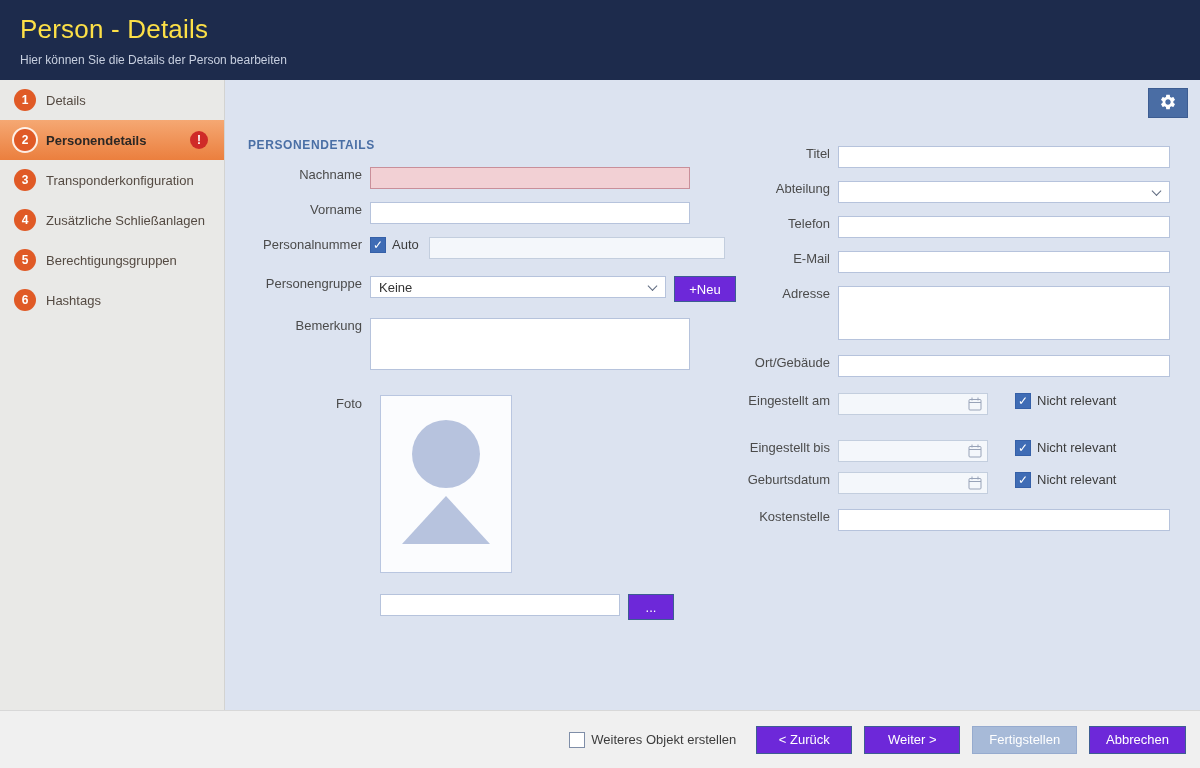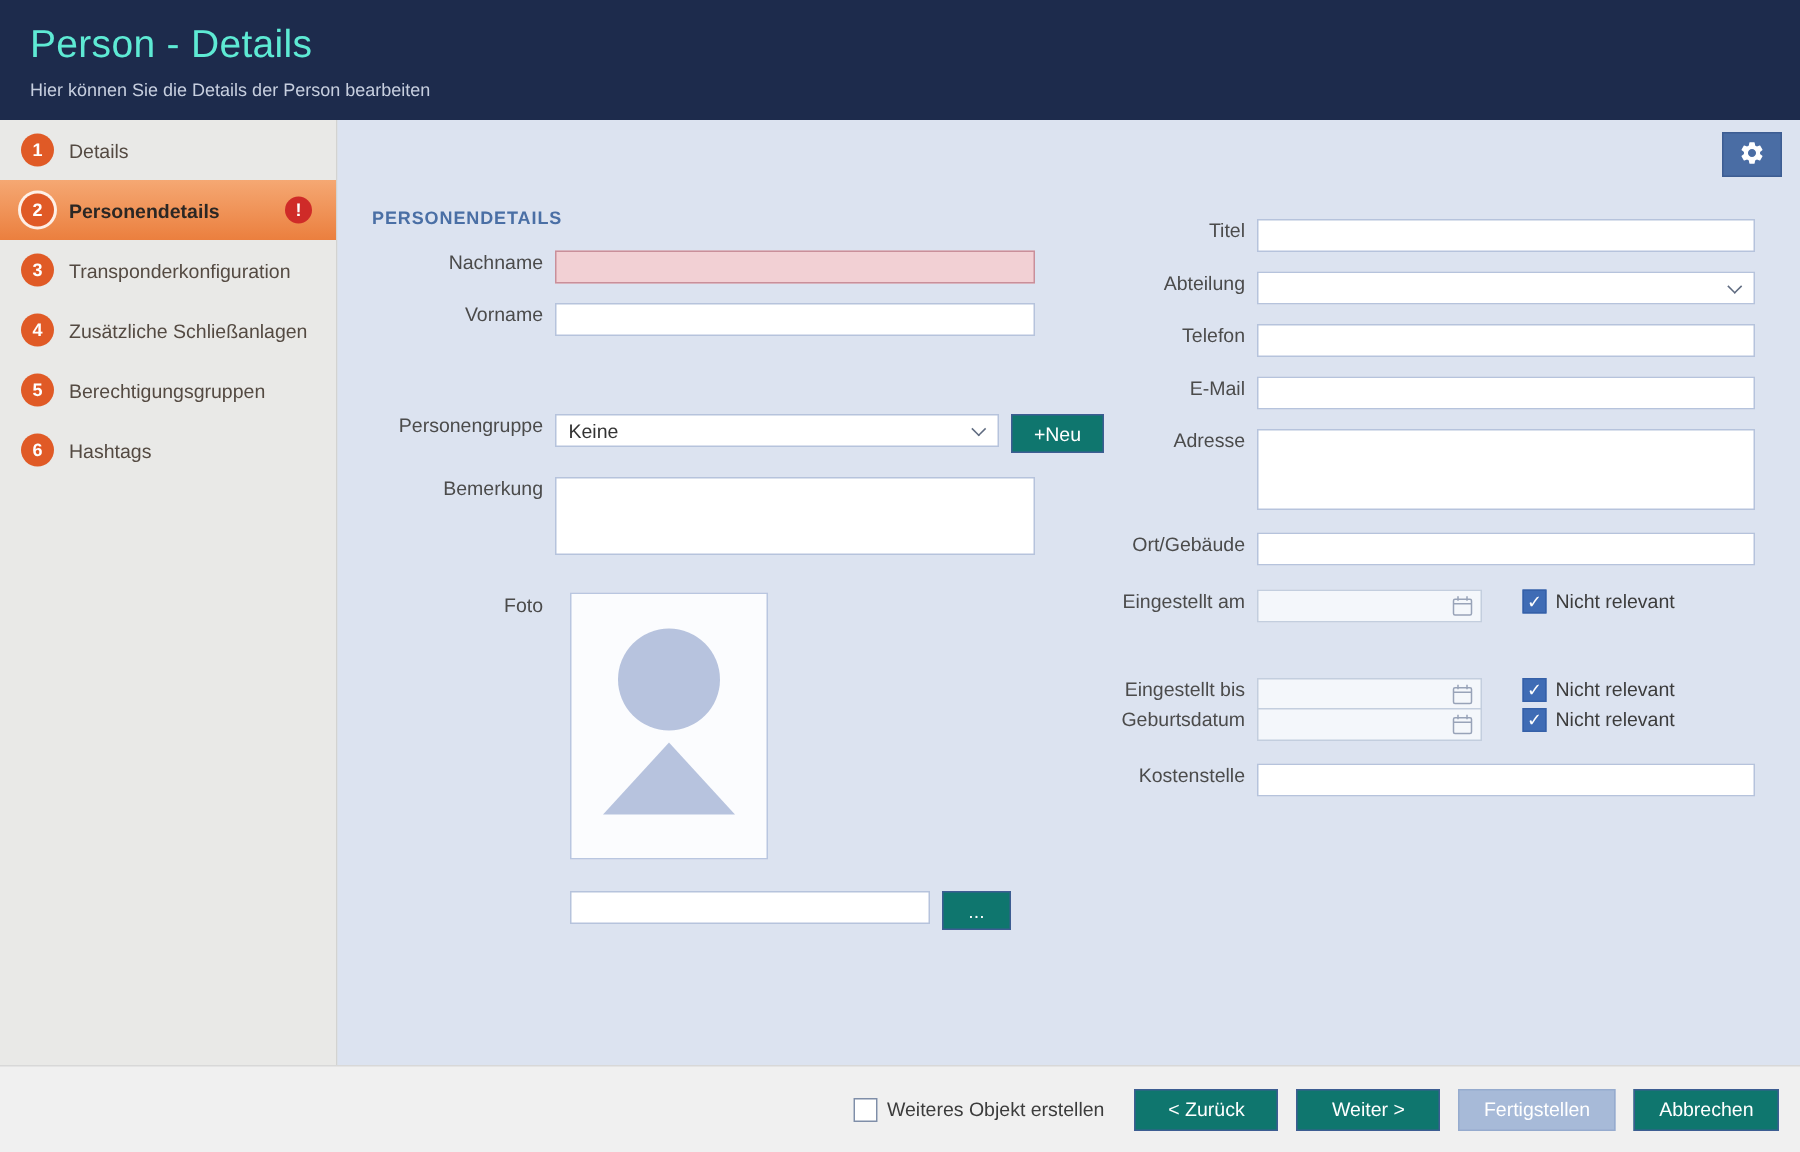--- a/index.html
+++ b/index.html
@@ -3,21 +3,21 @@
 <meta charset="utf-8">
 <style>
   * { margin:0; padding:0; box-sizing:border-box; }
   html,body { width:1200px; height:768px; }
   body { font-family:"Liberation Sans", sans-serif; background:#dce3f0; }
 
   .app { width:1200px; height:768px; display:flex; flex-direction:column; overflow:hidden; }
 
   
   .hdr { height:80px; background:#1d2b4c; padding:14px 20px 0 20px; flex:0 0 auto; }
-  .hdr h1 { color:#5eead4; font-size:26px; font-weight:400; letter-spacing:0.2px; }
+  .hdr h1 { color:#fde047; font-size:26px; font-weight:400; letter-spacing:0.2px; }
   .hdr .sub { color:#c7cfdf; font-size:12px; margin-top:8px; }
 
   
   .bodywrap { flex:1; display:flex; min-height:0; }
 
   
   .sidebar { width:225px; background:#e9e9e7; border-right:1px solid #d3d3d1; flex:0 0 auto; }
   .step { height:40px; display:flex; align-items:center; padding-left:14px; cursor:default; }
   .step .num { width:22px; height:22px; border-radius:50%; background:#e05a26; color:#fff;
                font-size:12px; font-weight:bold; display:flex; align-items:center; justify-content:center;
@@ -38,21 +38,21 @@
 
   .row { position:absolute; display:flex; align-items:flex-start; height:22px; }
   .lrow { left:23px; }
   .rrow { left:488px; }
   .lrow .lbl { width:114px; text-align:right; margin-right:8px; font-size:13px; color:#4b4b4b; flex:0 0 auto; }
   .rrow .lbl { width:117px; text-align:right; margin-right:8px; font-size:13px; color:#4b4b4b; flex:0 0 auto; }
 
   .r-nach{top:87px} .r-vor{top:122px} .r-pnum{top:157px} .r-pgr{top:196px}
   .r-bem{top:238px;height:60px} .r-foto{top:312px;align-items:center} .r-file{top:514px;left:155px;height:26px}
   .r-titel{top:66px} .r-abt{top:101px} .r-tel{top:136px} .r-mail{top:171px}
-  .r-adr{top:206px;height:54px} .r-ort{top:275px} .r-eam{top:313px} .r-ebis{top:372px}
+  .r-adr{top:206px;height:54px} .r-ort{top:275px} .r-eam{top:313px} .r-ebis{top:360px}
   .r-geb{top:392px} .r-kost{top:429px}
 
   .field { height:22px; border:1px solid #b6c3dc; background:#ffffff; font-size:13px;
            padding:0 6px; font-family:inherit; color:#333; }
   .w320{width:320px} .w250{width:296px} .w332{width:332px} .w150{width:150px} .w240{width:240px}
   .field.error { background:#f2d0d4; border-color:#c98f9a; }
   .field.muted { background:#f4f7fb; border-color:#c3cede; }
   textarea.field { resize:none; padding-top:3px; }
   .ta52{height:52px} .ta54{height:54px}
 
@@ -61,21 +61,21 @@
   .chev { position:absolute; right:9px; top:50%; width:7px; height:7px;
           border:solid #5f6b80; border-width:0 0 1.5px 1.5px;
           transform:translateY(-65%) rotate(-45deg); }
 
   .cb { width:16px; height:16px; border:1px solid #7f8ea8; background:#fff; display:inline-flex;
         align-items:center; justify-content:center; flex:0 0 auto; cursor:default; }
   .cb.checked { background:#3f6cb5; border-color:#3560a8; }
   .cb.checked::after { content:"✓"; color:#fff; font-size:12px; line-height:1; }
   .cbl { font-size:13px; color:#3c3c3c; margin-left:6px; }
 
-  .btn { background:#0f766e; border:1px solid #3d5d92; color:#fff; font-size:13px; height:28px;
+  .btn { background:#6d28d9; border:1px solid #3d5d92; color:#fff; font-size:13px; height:28px;
          padding:0 16px; font-family:inherit; cursor:pointer; }
   .btn.small { height:26px; padding:0 12px; }
   .btn.disabled { background:#a7bad8; border-color:#96abce; }
 
   .neu { margin-left:8px; width:62px; }
   .datebox { position:relative; }
   .datebox svg { position:absolute; right:6px; top:4px; }
   .nr-gap { margin-left:27px; }
 
   .photo { position:absolute; left:155px; top:315px; width:132px; height:178px; background:#fbfcfe;
@@ -146,20 +146,26 @@
       <div class="row lrow r-nach">
         <span class="lbl">Nachname</span>
         <input class="field w320 error" style="">
       </div>
 
       <div class="row lrow r-vor">
         <span class="lbl">Vorname</span>
         <input class="field w320" style="">
       </div>
 
+      <div class="row lrow r-pnum">
+        <span class="lbl">Personalnummer</span>
+        <span class="cb checked"></span>
+        <span class="cbl" style="margin-right:10px;">Auto</span>
+        <input class="field w250 muted" style="">
+      </div>
 
       <div class="row lrow r-pgr">
         <span class="lbl">Personengruppe</span>
         <div class="select w250">
           <span>Keine</span>
           <span class="chev"></span>
         </div>
         <button class="btn small neu">+Neu</button>
       </div>
 

